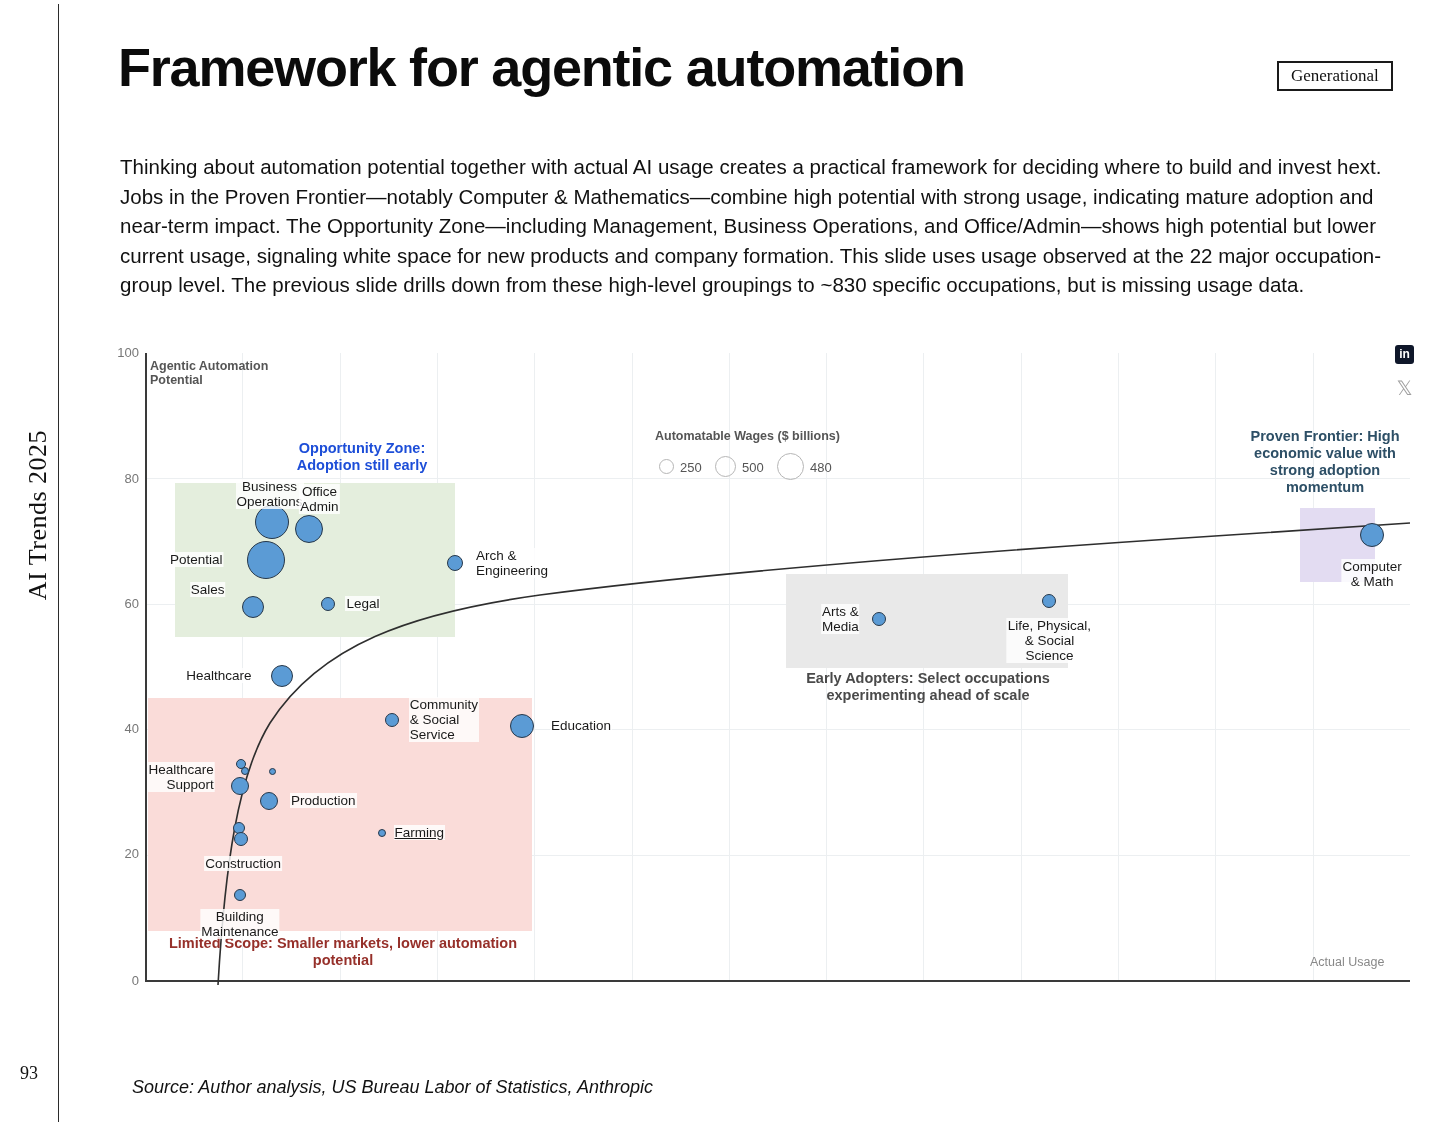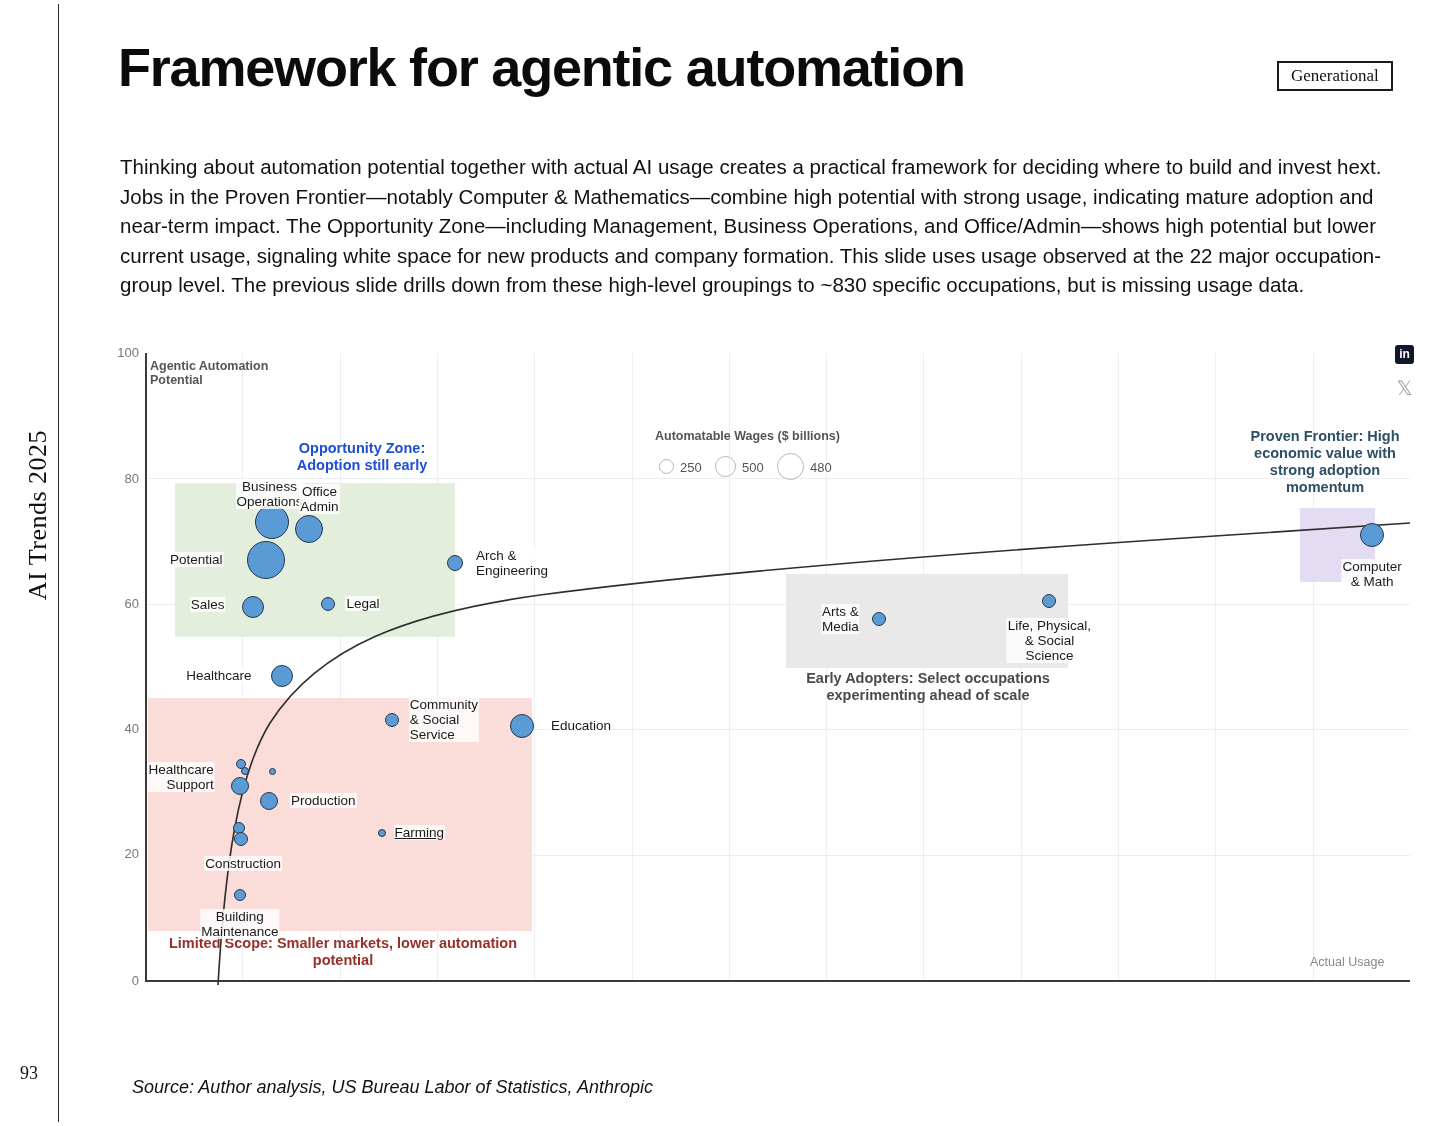--- a/index.html
+++ b/index.html
@@ -233,21 +233,21 @@
       <div class="bubble" style="left: 112.61px; top: 477.266px; width: 12px; height: 12px; background: rgb(91, 155, 213); border-color: rgb(39, 56, 74);"></div>
       <div class="bubble" style="left: 134.5px; top: 160.29px; width: 34px; height: 34px; background: rgb(91, 155, 213); border-color: rgb(39, 56, 74);"></div>
       <div class="pt-label center" style="left: 149.5px; top: 128.29px; transform: translateX(-50%); margin-top: 6px;">Business<br>Operations</div>
       <div class="bubble" style="left: 175.45px; top: 169.56px; width: 28px; height: 28px; background: rgb(91, 155, 213); border-color: rgb(39, 56, 74);"></div>
       <div class="pt-label center" style="left: 199.45px; top: 138.56px; transform: translateX(-50%);">Office<br>Admin</div>
       <div class="bubble" style="left: 127.44px; top: 195.91px; width: 38px; height: 38px; background: rgb(91, 155, 213); border-color: rgb(39, 56, 74);"></div>
       <div class="pt-label left" style="top: 206.91px; left: 103.44px; transform: translateX(-100%); position: absolute; width: auto;">Potential</div>
       <div class="bubble" style="left: 326.925px; top: 210.045px; width: 16px; height: 16px; background: rgb(91, 155, 213); border-color: rgb(39, 56, 74);"></div>
       <div class="pt-label right" style="left: 354.925px; top: 202.545px;">Arch &amp;<br>Engineering</div>
       <div class="bubble" style="left: 121.525px; top: 250.935px; width: 22px; height: 22px; background: rgb(91, 155, 213); border-color: rgb(39, 56, 74);"></div>
-      <div class="pt-label left" style="top: 252px; left: 105.525px; transform: translateX(-100%); position: absolute; width: auto;">Sales</div>
+      <div class="pt-label left" style="top: 237px; left: 105.525px; transform: translateX(-100%); position: absolute; width: auto;">Sales</div>
       <div class="bubble" style="left: 201.425px; top: 251.8px; width: 14px; height: 14px; background: rgb(91, 155, 213); border-color: rgb(39, 56, 74);"></div>
       <div class="pt-label right" style="left: 225.425px; top: 250.8px;">Legal</div>
       <div class="bubble" style="left: 150.62px; top: 319.905px; width: 22px; height: 22px; background: rgb(91, 155, 213); border-color: rgb(39, 56, 74);"></div>
       <div class="pt-label left" style="top: 322.905px; left: 132.62px; transform: translateX(-100%); position: absolute; width: auto;">Healthcare</div>
       <div class="bubble" style="left: 264.675px; top: 367.795px; width: 14px; height: 14px; background: rgb(91, 155, 213); border-color: rgb(39, 56, 74);"></div>
       <div class="pt-label right" style="left: 288.675px; top: 351.795px;">Community<br>&amp; Social<br>Service</div>
       <div class="bubble" style="left: 389.97px; top: 369.065px; width: 24px; height: 24px; background: rgb(91, 155, 213); border-color: rgb(39, 56, 74);"></div>
       <div class="pt-label right" style="left: 430px; top: 373.065px;">Education</div>
       <div class="bubble" style="left: 110.875px; top: 431.63px; width: 18px; height: 18px; background: rgb(91, 155, 213); border-color: rgb(39, 56, 74);"></div>
       <div class="pt-label left" style="top: 417.13px; left: 94.875px; transform: translateX(-100%); position: absolute; width: auto;">Healthcare<br>Support</div>

